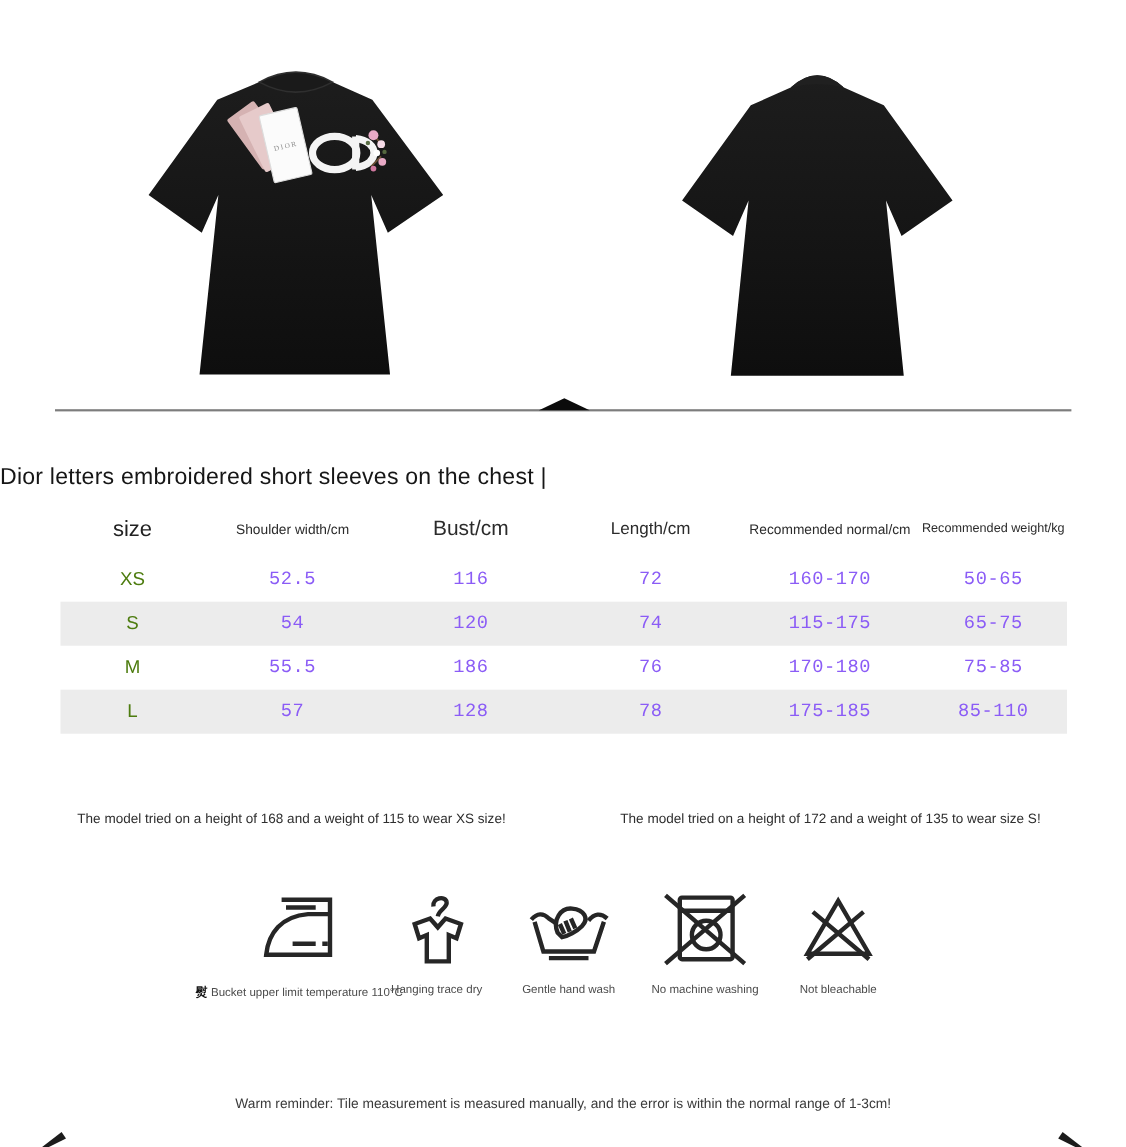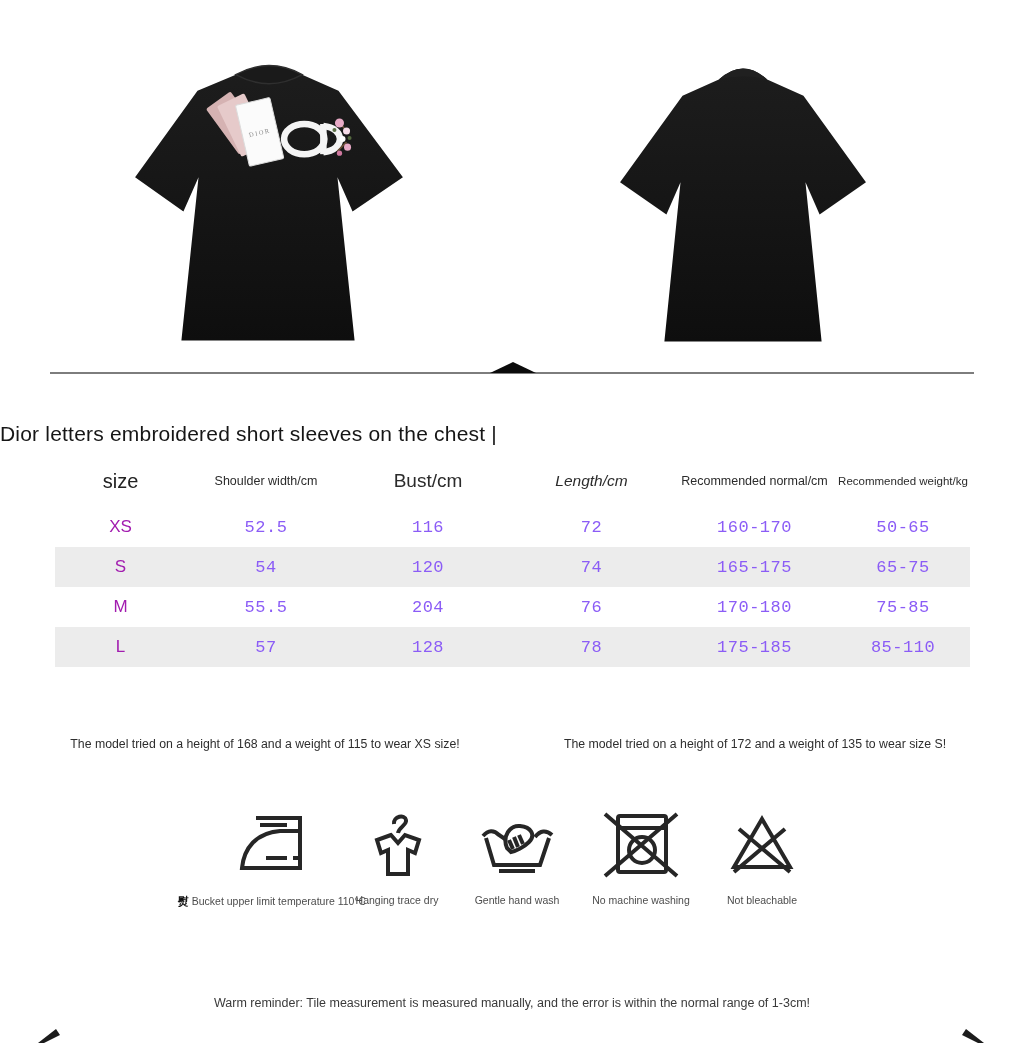--- a/index.html
+++ b/index.html
@@ -23,26 +23,26 @@
   
   #size-table{position:absolute;left:55px;top:455px;width:915px;}
   .trow{display:grid;grid-template-columns:131px 160px 164px 163px 163px 134px;align-items:center;}
   .thead{height:52px;}
   .tbody-row{height:40px;}
   .tbody-row.alt{background:#ececec;}
   .hcell{text-align:center;color:#2b2b2b;white-space:nowrap;}
   .h-size{font-size:20px;color:#222;}
   .h-shoulder{font-size:12.5px;}
   .h-bust{font-size:19px;}
-  .h-length{font-size:15.5px;font-style:italic;}
+  .h-length{font-size:15.5px;}
   .h-height{font-size:12.5px;}
   .h-weight{font-size:11.5px;}
   .vcell{text-align:center;font-family:"Liberation Mono",monospace;font-size:17px;color:#8b5cf6;
          letter-spacing:0.5px;white-space:nowrap;}
-  .scell{text-align:center;font-family:"Liberation Sans",sans-serif;font-size:17px;color:#a21caf;}
+  .scell{text-align:center;font-family:"Liberation Sans",sans-serif;font-size:17px;color:#4d7c0f;}
 
   
   .model-note{position:absolute;top:737px;width:420px;text-align:center;font-size:12.3px;color:#2e2e2e;}
   #note-left{left:55px;}
   #note-right{left:545px;}
 
   
   .care-item{position:absolute;top:806px;width:220px;text-align:center;}
   .care-icon-box{height:74px;display:flex;align-items:center;justify-content:center;}
   .care-label{margin-top:14px;font-size:10.5px;color:#4c4c4c;white-space:nowrap;}
@@ -130,28 +130,28 @@
       <div class="vcell">72</div>
       <div class="vcell">160-170</div>
       <div class="vcell">50-65</div>
     </div>
 
     <div class="trow tbody-row alt">
       <div class="scell">S</div>
       <div class="vcell">54</div>
       <div class="vcell">120</div>
       <div class="vcell">74</div>
-      <div class="vcell">165-175</div>
+      <div class="vcell">115-175</div>
       <div class="vcell">65-75</div>
     </div>
 
     <div class="trow tbody-row">
       <div class="scell">M</div>
       <div class="vcell">55.5</div>
-      <div class="vcell">204</div>
+      <div class="vcell">186</div>
       <div class="vcell">76</div>
       <div class="vcell">170-180</div>
       <div class="vcell">75-85</div>
     </div>
 
     <div class="trow tbody-row alt">
       <div class="scell">L</div>
       <div class="vcell">57</div>
       <div class="vcell">128</div>
       <div class="vcell">78</div>

